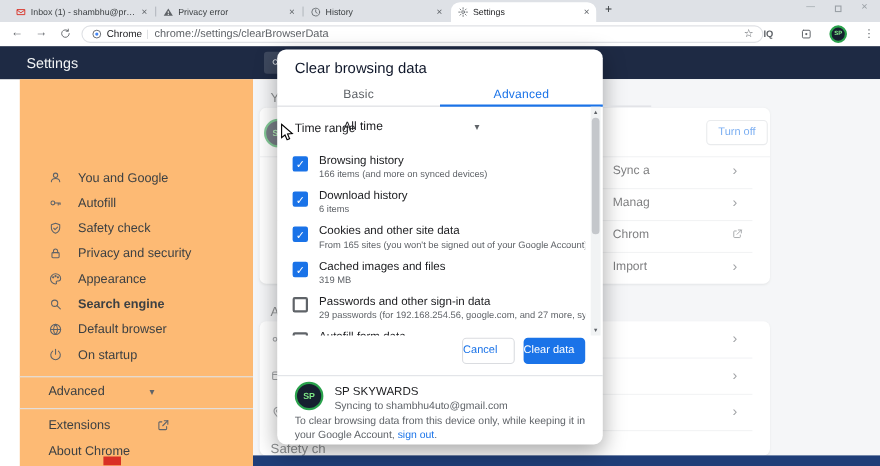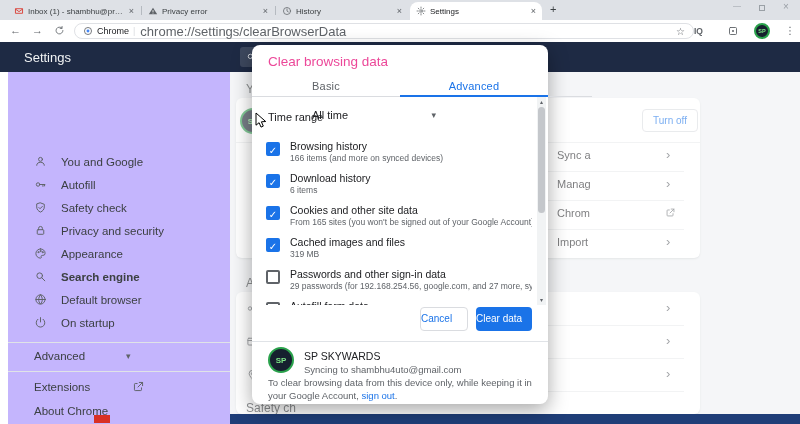--- a/index.html
+++ b/index.html
@@ -20,35 +20,35 @@
   .newtab{position:absolute;top:3px;font-size:11px;color:#3c4043;}
   .winctl{position:absolute;top:1px;font-size:8px;color:#9aa0a6;}
   .maxbox{position:absolute;top:5px;width:6px;height:6px;border:1px solid #9aa0a6;}
 
   
   .toolbar{position:absolute;left:0;top:20px;width:800px;height:22px;background:#fff;}
   .nav-btn{position:absolute;top:4px;font-size:11px;color:#5f6368;}
   .omnibox{position:absolute;left:74px;top:3px;width:620px;height:16px;border:1px solid #dfe1e5;border-radius:8px;background:#fff;display:flex;align-items:center;padding:0 8px;}
   .omnibox .chip{font-size:9px;color:#202124;margin:0 4px 0 4px;}
   .omnibox .chip-sep{font-size:9px;color:#dadce0;margin-right:5px;}
-  .omnibox .url{font-size:13px;color:#5f6368;flex:1;white-space:nowrap;overflow:hidden;}
+  .omnibox .url{font-size:10px;color:#5f6368;flex:1;white-space:nowrap;overflow:hidden;}
   .omnibox .star{font-size:10px;color:#5f6368;}
   .ext-badge{position:absolute;left:694px;top:6px;font-size:8.5px;font-weight:bold;color:#5f6368;}
   .menu-dots{position:absolute;left:785px;top:5px;font-size:10px;color:#5f6368;}
   .avatar{border-radius:50%;background:#16202f;border:2px solid #2aa24c;color:#7ee787;font-weight:bold;display:flex;align-items:center;justify-content:center;}
   .avatar-sm{position:absolute;left:754px;top:3px;width:16px;height:16px;font-size:5.5px;}
 
   
   .s-header{position:absolute;left:0;top:42px;width:800px;height:30px;background:#1e2a44;}
   .s-title{position:absolute;left:24px;top:8px;font-size:13px;color:#f1f3f4;}
   .s-search{position:absolute;left:240px;top:5px;width:300px;height:20px;background:rgba(255,255,255,.14);border-radius:3px;display:flex;align-items:center;padding:0 6px;}
   .s-search svg{width:10px;height:10px;}
 
   
-  .sidebar{position:absolute;left:8px;top:72px;width:230px;height:352px;background:#c4b5fd;}
+  .sidebar{position:absolute;left:18px;top:72px;width:230px;height:352px;background:#fdba74;}
   .side-item{position:absolute;left:0;width:226px;height:23px;display:flex;align-items:center;padding-left:26px;}
   .side-item .sic{width:13px;height:13px;margin-right:14px;flex:none;}
   .side-label{font-size:11.5px;color:#3c4043;white-space:nowrap;}
   .side-div{position:absolute;left:0;width:230px;height:1px;background:#e0e3e7;}
   .side-caret{position:absolute;left:118px;font-size:9px;color:#5f6368;}
   .side-ext{position:absolute;left:124px;width:11px;height:11px;}
 
   .sic{stroke:#5f6368;fill:none;stroke-width:1.8;stroke-linecap:round;stroke-linejoin:round;}
 
   
@@ -58,21 +58,21 @@
   .bg-row-label{position:absolute;font-size:11px;color:#202124;white-space:nowrap;}
   .bg-chev{position:absolute;font-size:13px;color:#5f6368;line-height:12px;}
   .bg-sep{position:absolute;height:1px;background:#e8eaed;}
   .turnoff{position:absolute;width:56px;height:23px;border:1px solid #dadce0;border-radius:4px;background:#fff;color:#1a73e8;font-size:10px;font-weight:500;text-align:center;line-height:21px;}
   .scrim{position:absolute;left:230px;top:72px;width:570px;height:352px;background:rgba(255,255,255,.42);}
   .bstrip{position:absolute;left:230px;top:414px;width:570px;height:10px;background:#1f3e78;}
   .rbadge{position:absolute;left:94px;top:415px;width:16px;height:8px;background:#d93025;}
 
   
   .dialog{position:absolute;left:252px;top:45px;width:296px;height:359px;background:#fff;border-radius:8px;box-shadow:0 6px 20px rgba(0,0,0,.35);}
-  .dlg-title{position:absolute;left:16px;top:9px;font-size:13.5px;color:#ec4899;}
+  .dlg-title{position:absolute;left:16px;top:9px;font-size:13.5px;color:#0f172a;}
   .dlg-tabs{position:absolute;left:0;top:30px;width:340px;height:22px;border-bottom:1px solid #dadce0;}
   .dlg-tab{position:absolute;top:0;width:148px;height:22px;text-align:center;font-size:11px;font-weight:500;line-height:22px;color:#5f6368;letter-spacing:.2px;}
   .dlg-tab.sel{color:#1a73e8;}
   .dlg-tab-underline{position:absolute;left:148px;top:20px;width:148px;height:2px;background:#1a73e8;}
   .dlg-body{position:absolute;left:0;top:52px;width:286px;height:208px;overflow:hidden;}
   .tr-label{position:absolute;left:16px;top:14px;font-size:11px;color:#202124;}
   .tr-select{position:absolute;left:54px;top:8px;width:132px;height:20px;}
   .tr-value{position:absolute;left:6px;top:4px;font-size:11px;color:#202124;}
   .tr-caret{position:absolute;right:2px;top:5px;font-size:9px;color:#5f6368;}
   .chk-row{position:absolute;left:0;width:280px;height:32px;overflow:hidden;}

